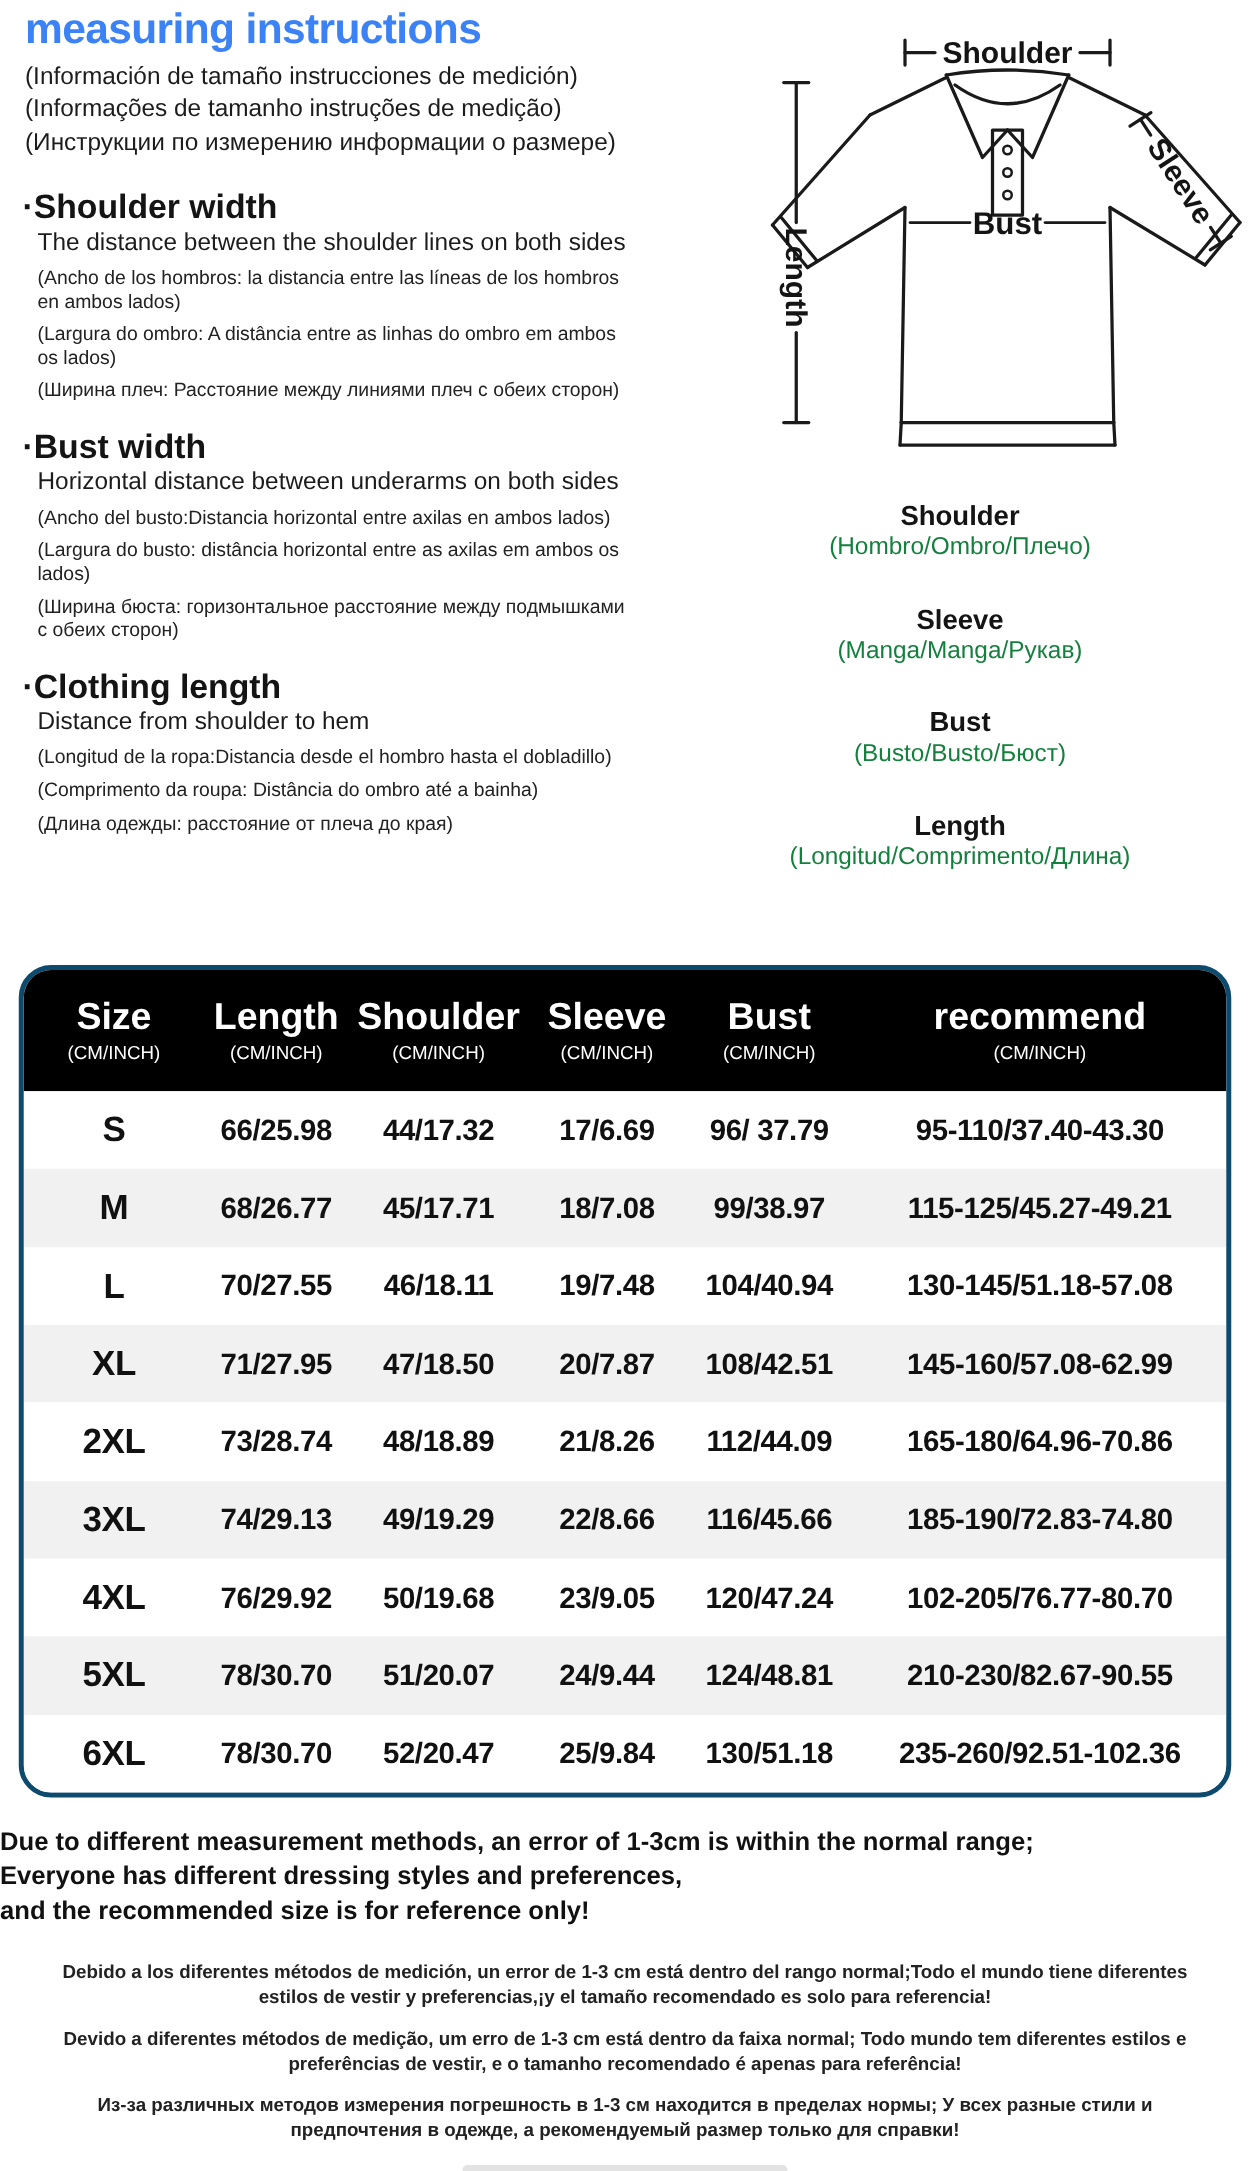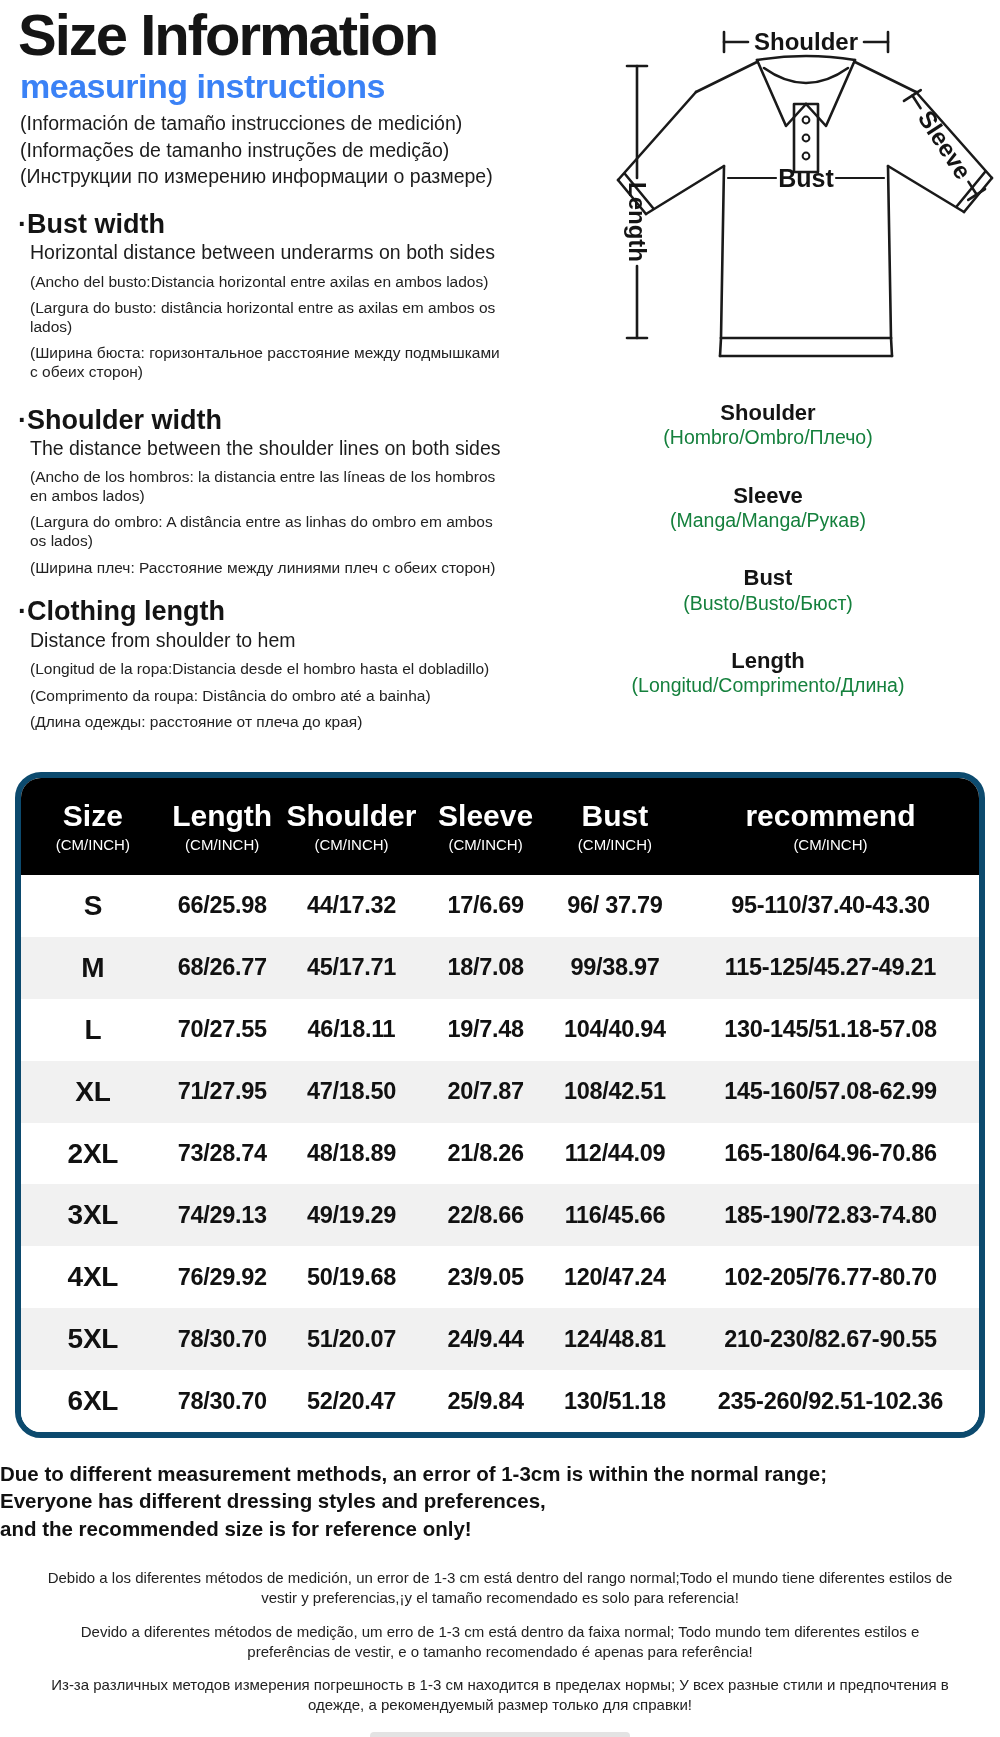--- a/index.html
+++ b/index.html
@@ -21,68 +21,67 @@
   .diagram-wrap { position:absolute; left:548px; top:8px; width:452px; height:372px; }
   .legend { position:absolute; left:548px; top:400px; width:440px; text-align:center; }
   .legend-group { margin-bottom:33px; }
   .legend-name  { font-size:22px; font-weight:bold; line-height:1.15; color:#141414; }
   .legend-trans { font-size:19.5px; line-height:1.25; color:#15803d; }
 
   svg text { font-family:"Liberation Sans", sans-serif; fill:#141414; }
 
   
   .size-table { position:absolute; left:15px; top:772px; width:970px; height:666px;
-                border:6px solid #0c4a6e; border-radius:26px; overflow:hidden;
+                border:4px solid #0c4a6e; border-radius:26px; overflow:hidden;
                 display:flex; flex-direction:column; background:#fff; box-sizing:border-box; }
   .thead { background:#000; color:#fff; height:97px; flex:0 0 97px; display:flex; align-items:center; }
   .th { text-align:center; }
   .th-label { font-size:30px; font-weight:bold; line-height:1.05; }
   .th-sub   { font-size:15px; font-weight:normal; margin-top:5px; }
   .tbody { flex:1; display:flex; flex-direction:column; }
   .tr { flex:1; display:flex; align-items:center; background:#fff; }
   .tr:nth-child(even) { background:#f1f1f1; }
   .td { text-align:center; font-weight:bold; font-size:23.5px; letter-spacing:-0.3px; color:#111; }
   .td.sz { font-size:28px; }
   .c-size{width:15%} .c-length{width:12%} .c-shoulder{width:15%}
   .c-sleeve{width:13%} .c-bust{width:14%} .c-rec{width:31%}
 
   
   .footer-bold { position:absolute; top:1460px; left:0; width:1000px; text-align:left;
                  font-size:20.5px; font-weight:bold; line-height:1.33; color:#111; }
   .footer-notes { position:absolute; top:1568px; left:40px; width:920px; text-align:center; }
-  .footer-note { font-size:15px; line-height:1.35; color:#222; margin-bottom:13px; }
+  .footer-note { font-size:15px; line-height:1.35; color:#222; margin-bottom:13px;font-weight:bold; }
   .bottom-peek { position:absolute; bottom:0; left:370px; width:260px; height:5px;
                  background:#e3e3e3; border-radius:4px 4px 0 0; }
 </style>
 </head>
 <body>
 
 <div class="page">
 
   <div class="left-col">
-    <h1 class="main-title">Size Information</h1>
     <h2 class="sub-title">measuring instructions</h2>
     <div class="title-trans">(Información de tamaño instrucciones de medición)</div>
     <div class="title-trans">(Informações de tamanho instruções de medição)</div>
     <div class="title-trans">(Инструкции по измерению информации о размере)</div>
+
+    <div class="section" style="margin-top:24px;">
+      <div class="section-title">·Shoulder width</div>
+      <div class="section-desc">The distance between the shoulder lines on both sides</div>
+      <div class="section-note">(Ancho de los hombros: la distancia entre las líneas de los hombros en ambos lados)</div>
+      <div class="section-note">(Largura do ombro: A distância entre as linhas do ombro em ambos os lados)</div>
+      <div class="section-note">(Ширина плеч: Расстояние между линиями плеч с обеих сторон)</div>
+    </div>
 
     <div class="section">
       <div class="section-title">·Bust width</div>
       <div class="section-desc">Horizontal distance between underarms on both sides</div>
       <div class="section-note">(Ancho del busto:Distancia horizontal entre axilas en ambos lados)</div>
       <div class="section-note">(Largura do busto: distância horizontal entre as axilas em ambos os lados)</div>
       <div class="section-note">(Ширина бюста: горизонтальное расстояние между подмышками с обеих сторон)</div>
-    </div>
-
-    <div class="section" style="margin-top:24px;">
-      <div class="section-title">·Shoulder width</div>
-      <div class="section-desc">The distance between the shoulder lines on both sides</div>
-      <div class="section-note">(Ancho de los hombros: la distancia entre las líneas de los hombros en ambos lados)</div>
-      <div class="section-note">(Largura do ombro: A distância entre as linhas do ombro em ambos os lados)</div>
-      <div class="section-note">(Ширина плеч: Расстояние между линиями плеч с обеих сторон)</div>
     </div>
 
     <div class="section">
       <div class="section-title">·Clothing length</div>
       <div class="section-desc">Distance from shoulder to hem</div>
       <div class="section-note">(Longitud de la ropa:Distancia desde el hombro hasta el dobladillo)</div>
       <div class="section-note">(Comprimento da roupa: Distância do ombro até a bainha)</div>
       <div class="section-note">(Длина одежды: расстояние от плеча до края)</div>
     </div>
   </div>

